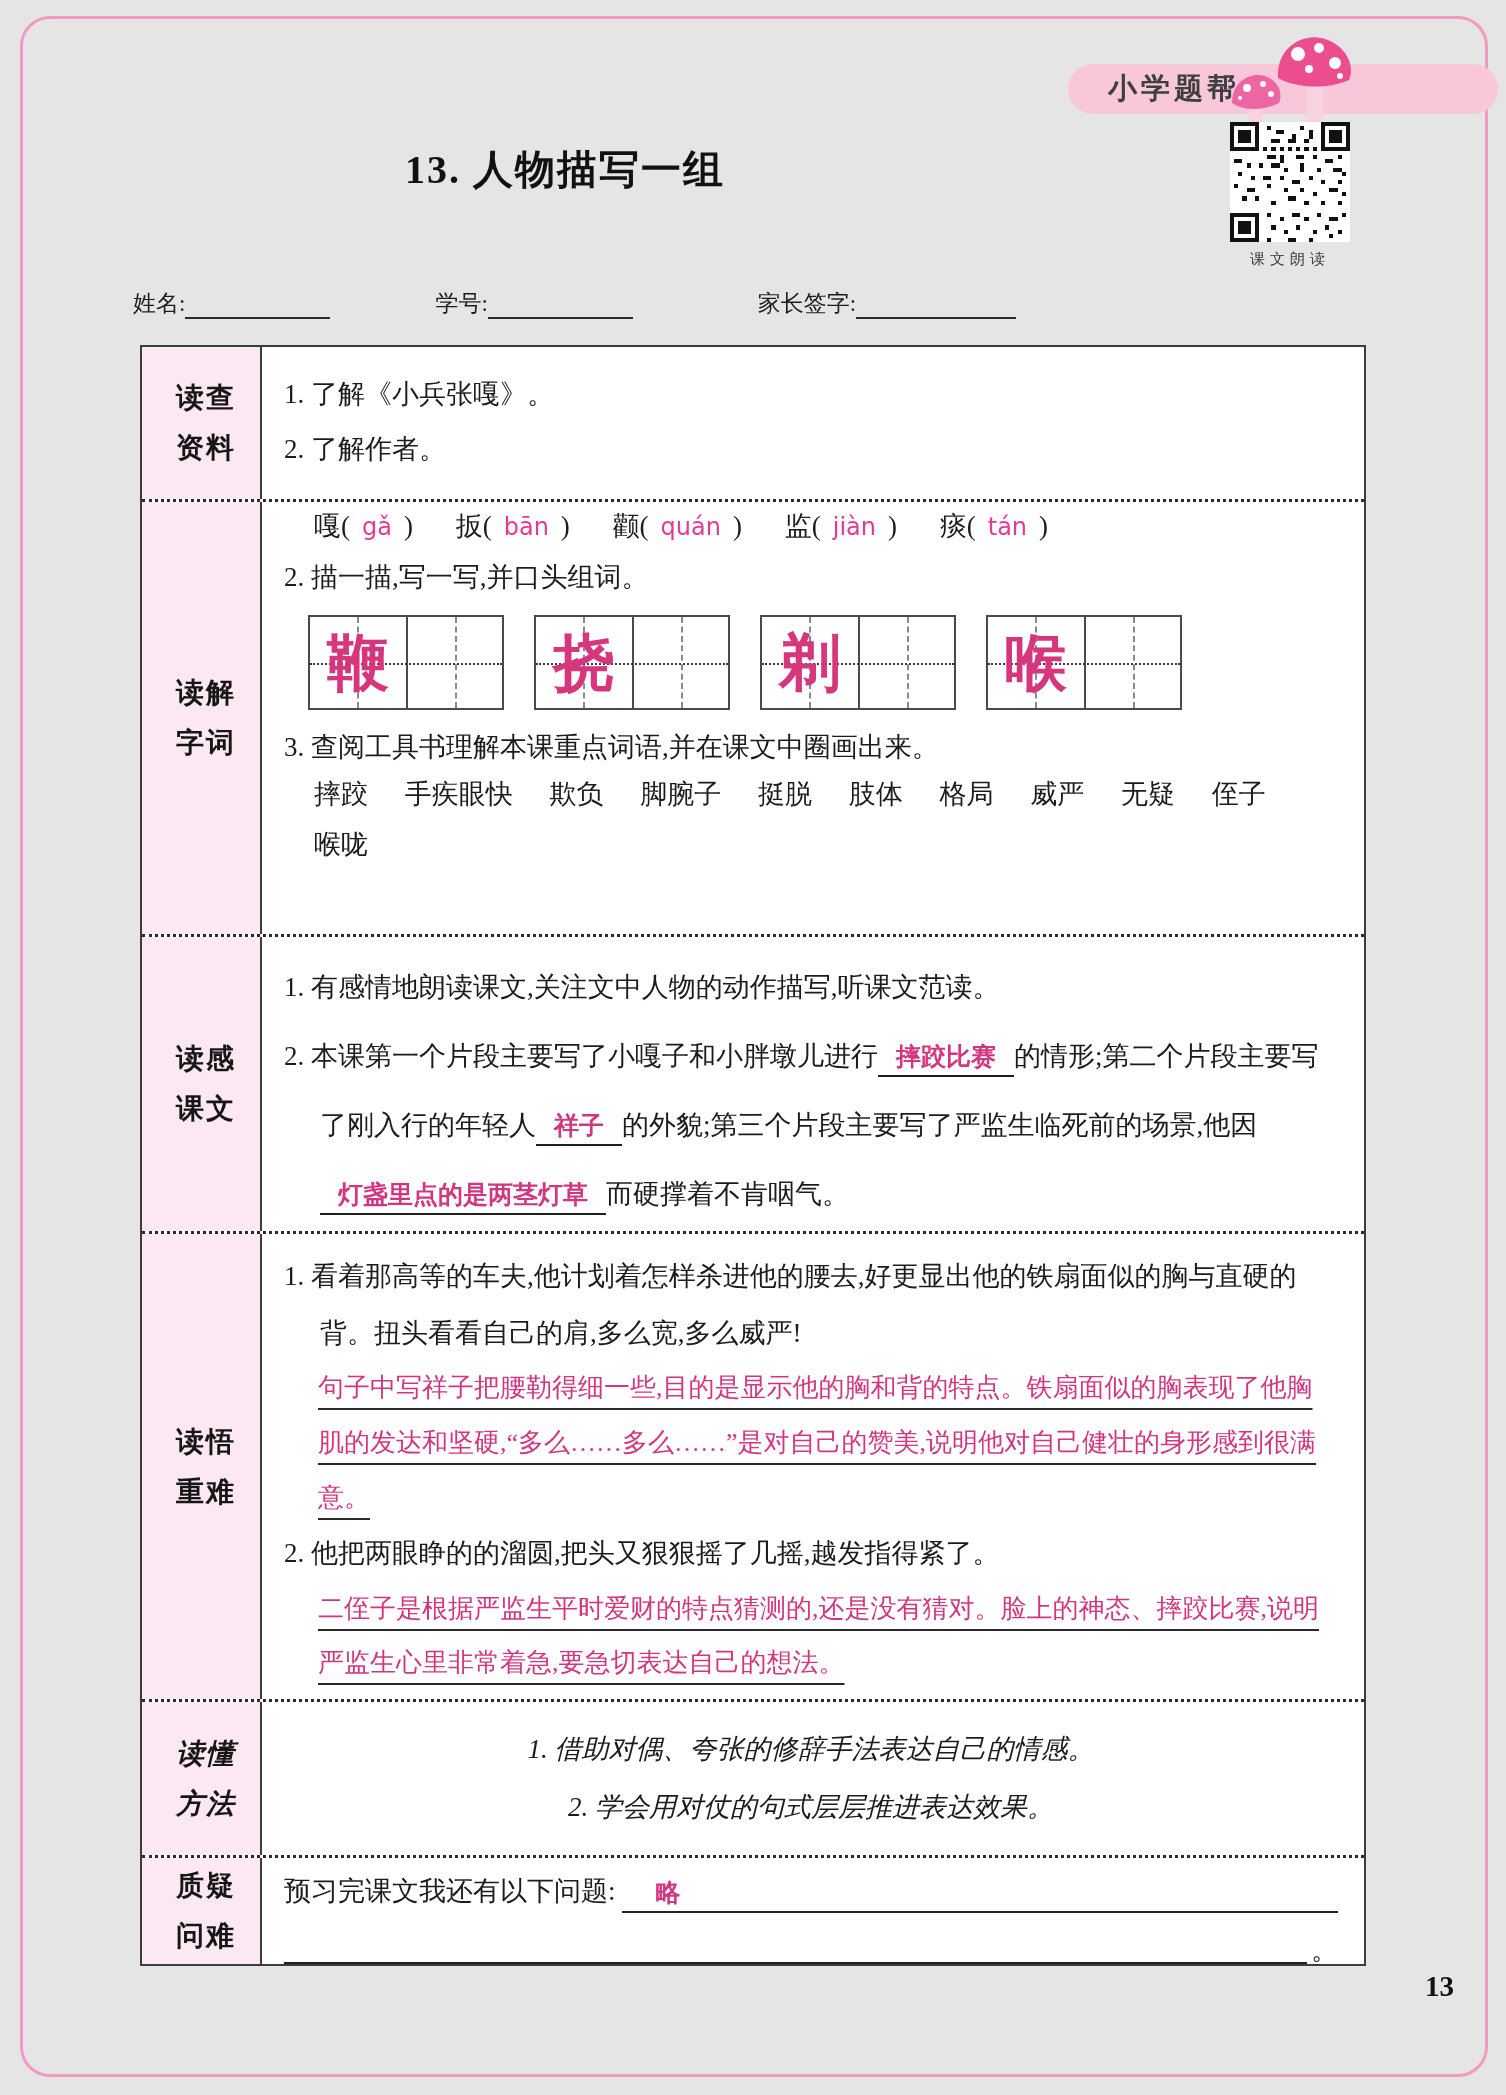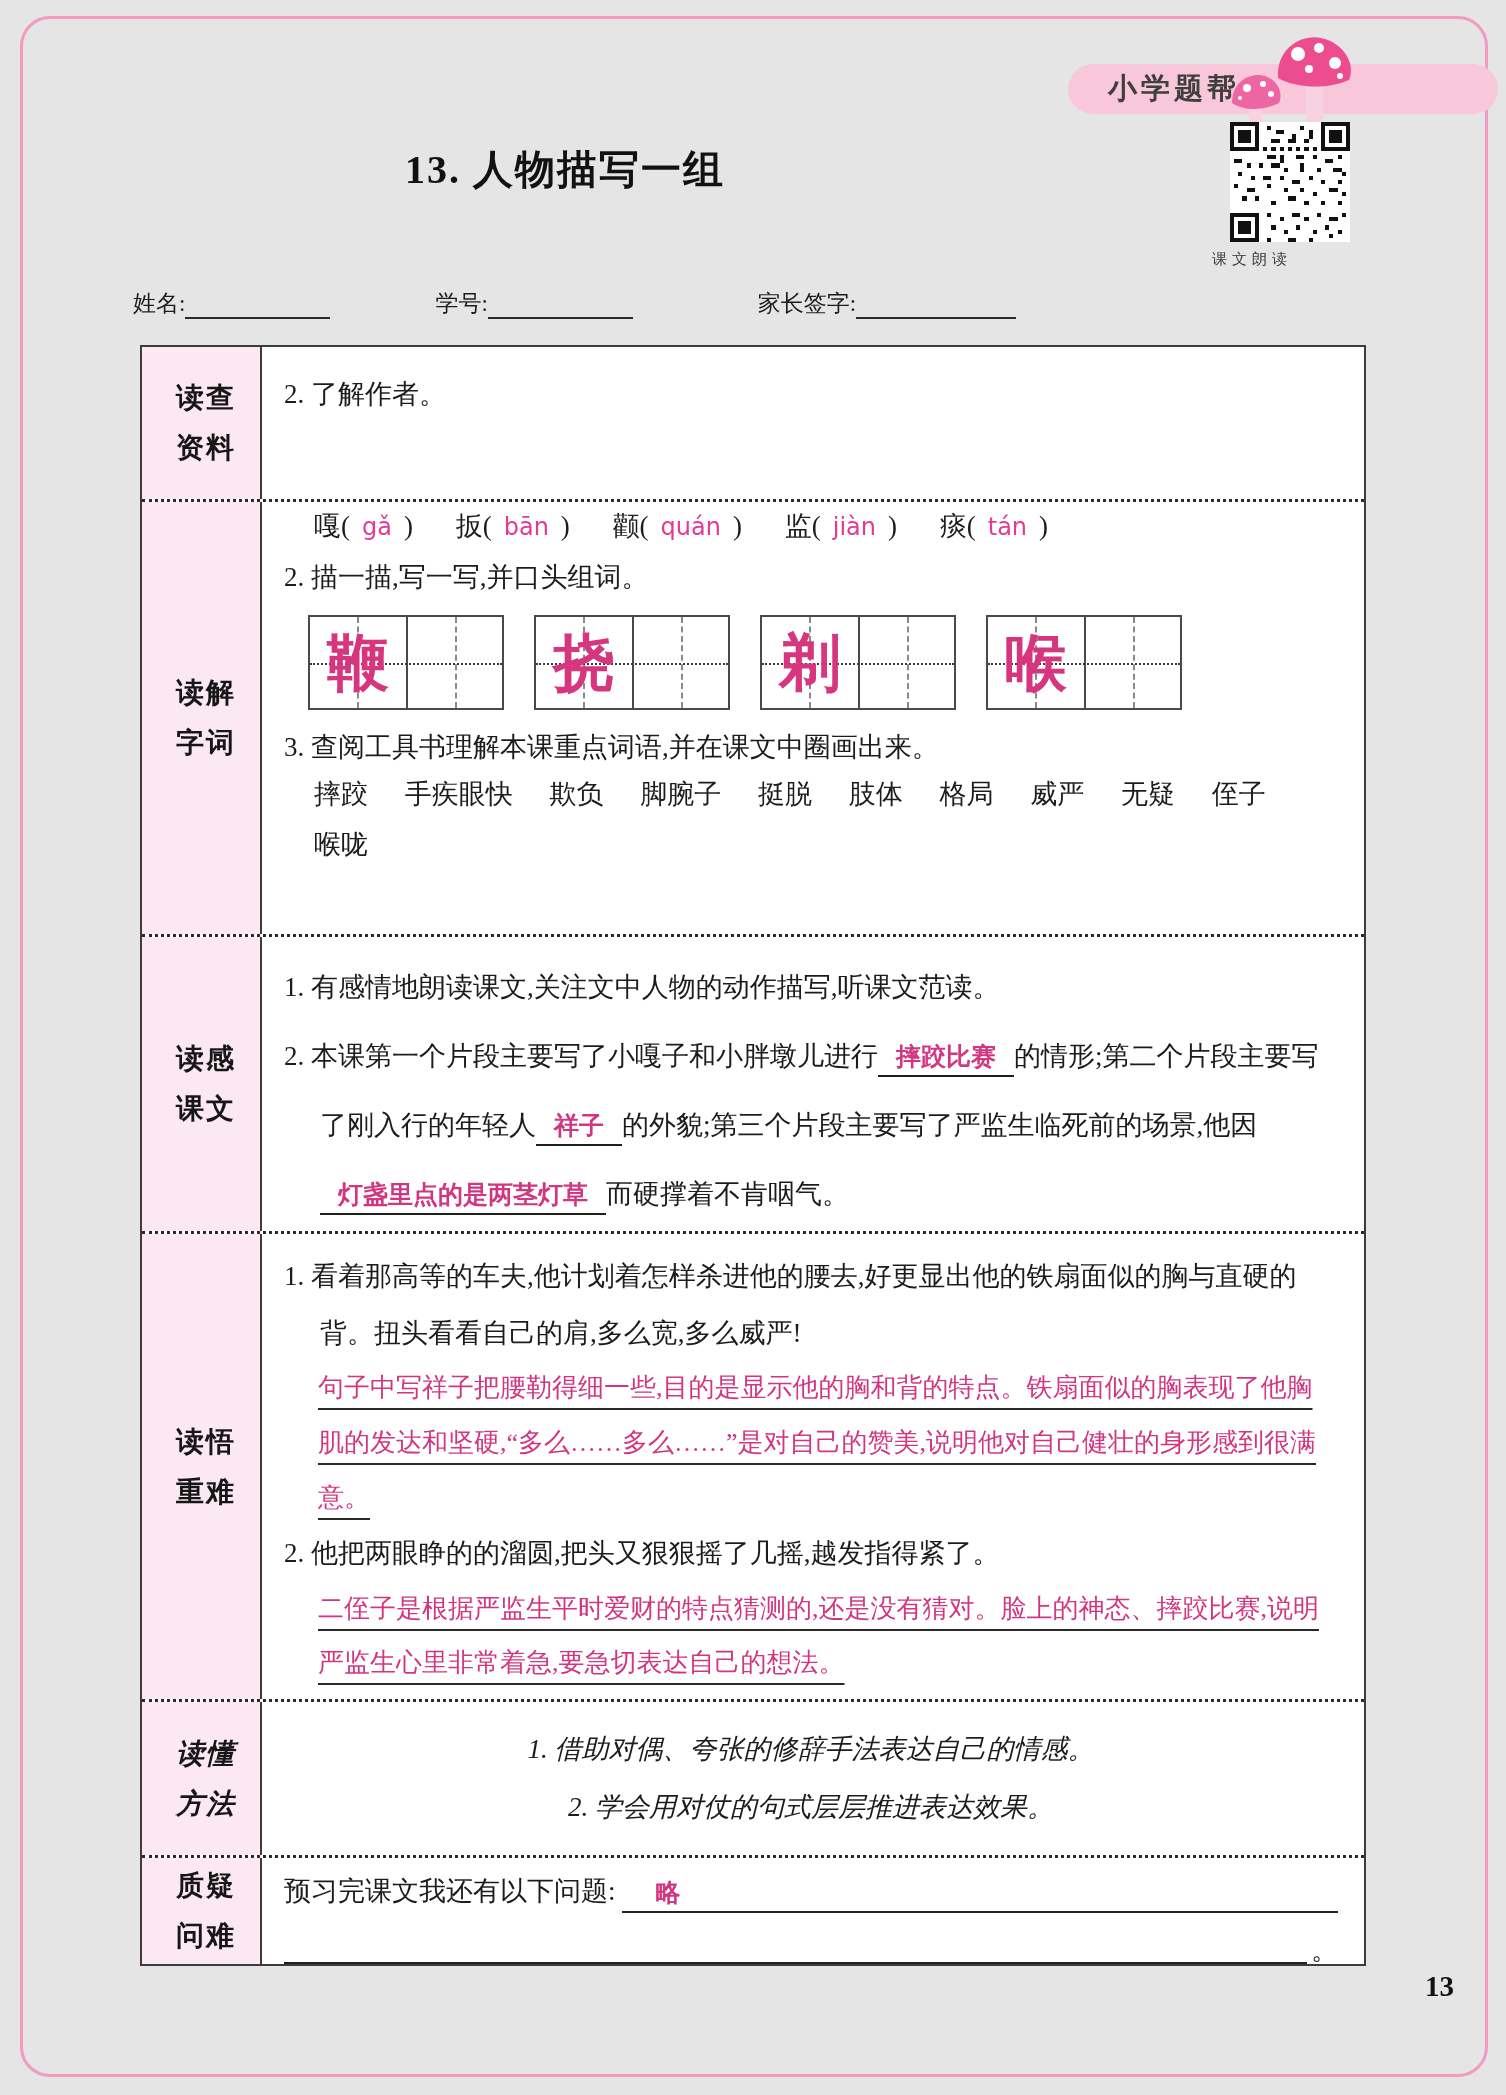--- a/index.html
+++ b/index.html
@@ -21,21 +21,21 @@
   .pill-text {
     position: absolute; left: 40px; top: 50%; transform: translateY(-50%);
     font-family: "Liberation Sans", "DejaVu Sans", sans-serif; font-weight: 700;
     font-size: 29px; color: #3f3f3f; letter-spacing: 4px; white-space: nowrap;
   }
   .mushrooms { position: absolute; left: 1218px; top: 30px; width: 150px; height: 105px; }
   
   .qr { position: absolute; left: 1230px; top: 122px; width: 120px; height: 120px; background:#fff; }
   .qr svg { width: 100%; height: 100%; }
   .qr-caption {
-    position: absolute; left: 1212px; top: 250px; width: 156px; 
+    position: absolute; left: 1212px; top: 250px; width: 156px; text-align: center;
     font-size: 15px; letter-spacing: 5px; color: #3a3a3a;
   }
   .title {
     position: absolute; left: 0; top: 142px; width: 1130px; text-align: center;
     font-size: 40px; font-weight: 700; letter-spacing: 2px; color: #111;
   }
   
   .fields { position: absolute; left: 133px; top: 288px; display: flex; align-items: flex-end; font-size: 23px; }
   .fields .lbl { white-space: nowrap; }
   .fields .line { display: inline-block; border-bottom: 2px solid #2a2a2a; height: 22px; }
@@ -241,20 +241,21 @@
   </div>
 
   <div class="sheet">
 
     <div class="row r1">
       <div class="cell-label">
         <span>读查</span>
         <span>资料</span>
       </div>
       <div class="cell-content">
+        <p>1. 了解《小兵张嘎》。</p>
         <p>2. 了解作者。</p>
       </div>
     </div>
 
     <div class="row r2">
       <div class="cell-label">
         <span>读解</span>
         <span>字词</span>
       </div>
       <div class="cell-content">

